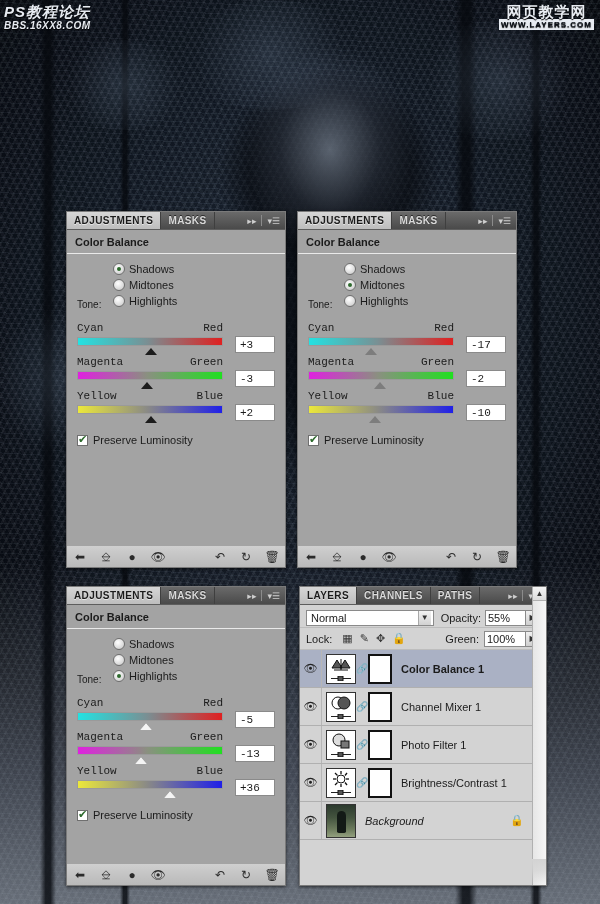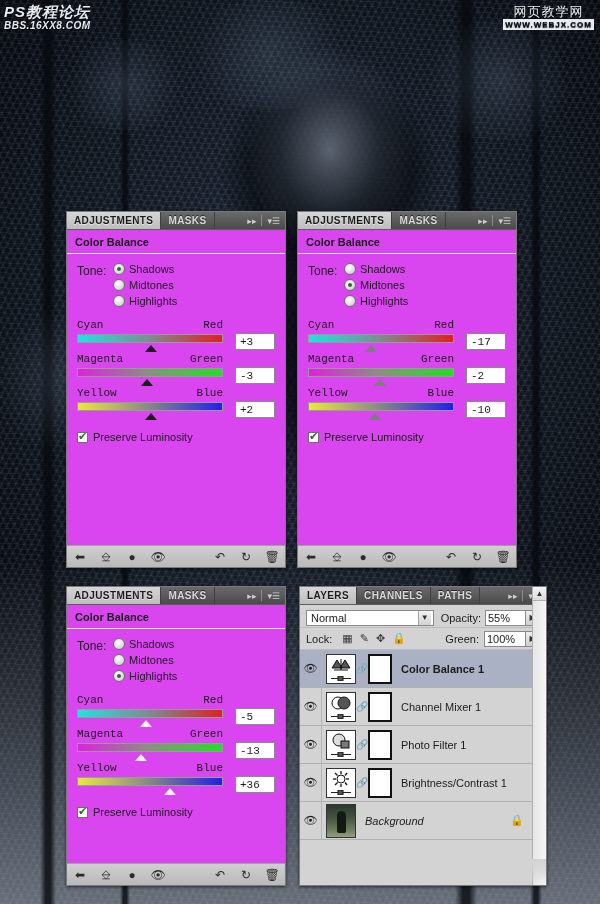--- a/index.html
+++ b/index.html
@@ -35,27 +35,27 @@
     background:linear-gradient(to right, rgba(0,0,0,0) 0%, rgba(6,9,14,0.8) 35%, rgba(6,9,14,0.8) 65%, rgba(0,0,0,0) 100%); }
   #bg .leaf { position:absolute; border-radius:50%;
     background:radial-gradient(circle, rgba(120,140,165,0.22) 0%, rgba(0,0,0,0) 70%); }
 
   
   .wm { position:absolute; z-index:30; color:#e8ecf2; text-shadow:0 1px 1px #000; }
   #wm-left { left:4px; top:4px;font-style:italic; }
   #wm-left .l1 { font-size:15px; font-weight:bold; letter-spacing:1px; line-height:16px; }
   #wm-left .l2 { font-size:10px; font-weight:bold; letter-spacing:0.5px; line-height:12px; }
   #wm-right { right:6px; top:4px; text-align:center; }
-  #wm-right .l1 { font-size:13px; font-weight:normal; letter-spacing:1px; line-height:15px; }
+  #wm-right .l1 { font-size:15px; font-weight:bold; letter-spacing:1px; line-height:15px; }
   #wm-right .l2 { font-size:8px; font-weight:bold; letter-spacing:1px; line-height:11px;
                   background:#e8ecf2; color:#0b1018; padding:0 2px; }
 
   
   .panel { position:absolute; z-index:20;
-    background:#d946ef;
+    background:#a3a3a3;
     border:1px solid #7a7a7a;
     box-shadow:0 1px 3px rgba(0,0,0,0.6);
     color:#1b1b1b;
   }
   .tabbar { height:18px; display:flex; align-items:stretch;
     background:linear-gradient(to bottom,#6e6e6e,#4f4f4f);
     border-bottom:1px solid #5d5d5d; }
   .tab { display:flex; align-items:center; padding:0 7px;
     font-size:10px; font-weight:bold; letter-spacing:0.4px;
     color:#d9d9d9; text-shadow:0 -1px 0 rgba(0,0,0,0.6);
@@ -65,21 +65,21 @@
     color:#1b1b1b; text-shadow:0 1px 0 rgba(255,255,255,0.6); }
   .tabfill { flex:1; background:linear-gradient(to bottom,#6a6a6a,#4a4a4a); }
   .tabctl { display:flex; align-items:center; gap:5px; padding:0 5px;
     background:linear-gradient(to bottom,#6a6a6a,#4a4a4a); color:#cfcfcf; font-size:9px; }
   .tabctl .sep { width:1px; height:11px; background:#8b8b8b; }
 
   .ptitle { padding:6px 8px 5px 8px; font-size:11px; font-weight:bold; }
   .prule { height:1px; background:#b2b2b2; border-bottom:1px solid #e9e9e9; margin:0 0 0 0; }
 
   .tone-row { display:flex; padding:9px 0 0 10px; }
-  .tone-lab { width:36px; font-size:12px; padding-top:1px; }
+  .tone-lab { width:36px; font-size:10px; padding-top:1px;margin-top:35px; }
   .radios { display:flex; flex-direction:column; gap:4px; }
   .radio { display:flex; align-items:center; gap:4px; font-size:11px; }
   .rdot { width:12px; height:12px; border-radius:50%;
     background:radial-gradient(circle at 40% 35%, #ffffff, #dcdcdc 60%, #bfbfbf 100%);
     border:1px solid #6f6f6f; position:relative; flex:none; }
   .rdot.on::after { content:""; position:absolute; left:3px; top:3px;
     width:4px; height:4px; border-radius:50%; background:#2d6a2d; }
 
   .sliders { padding:12px 10px 0 10px;font-family:Liberation Mono, monospace; }
   .sgroup { margin-bottom:10px; position:relative; }
@@ -173,21 +173,21 @@
   <div class="leaf" style="left:180px; top:0px;   width:180px; height:110px;"></div>
   <div class="leaf" style="left:0px;   top:300px; width:140px; height:160px;"></div>
 </div>
 
 <div class="wm" id="wm-left">
   <div class="l1">PS教程论坛</div>
   <div class="l2">BBS.16XX8.COM</div>
 </div>
 <div class="wm" id="wm-right">
   <div class="l1">网页教学网</div>
-  <div class="l2">WWW.WEBJX.COM</div>
+  <div class="l2">WWW.LAYERS.COM</div>
 </div>
 
 <div id="panel-host">
   <div class="panel adj-panel" style="left: 66px; top: 211px; width: 220px; height: 357px;">
     <div class="tabbar">
       <div class="tab active">ADJUSTMENTS</div>
       <div class="tab">MASKS</div>
       <div class="tabfill"></div>
       <div class="tabctl">
         <span>▸▸</span>

